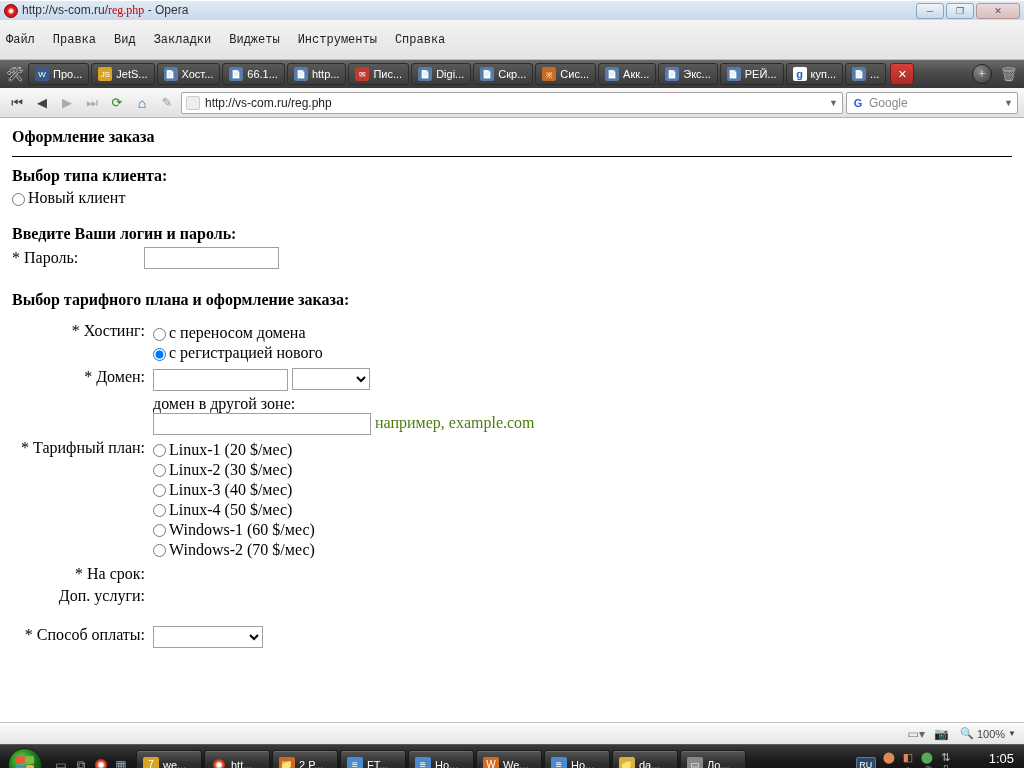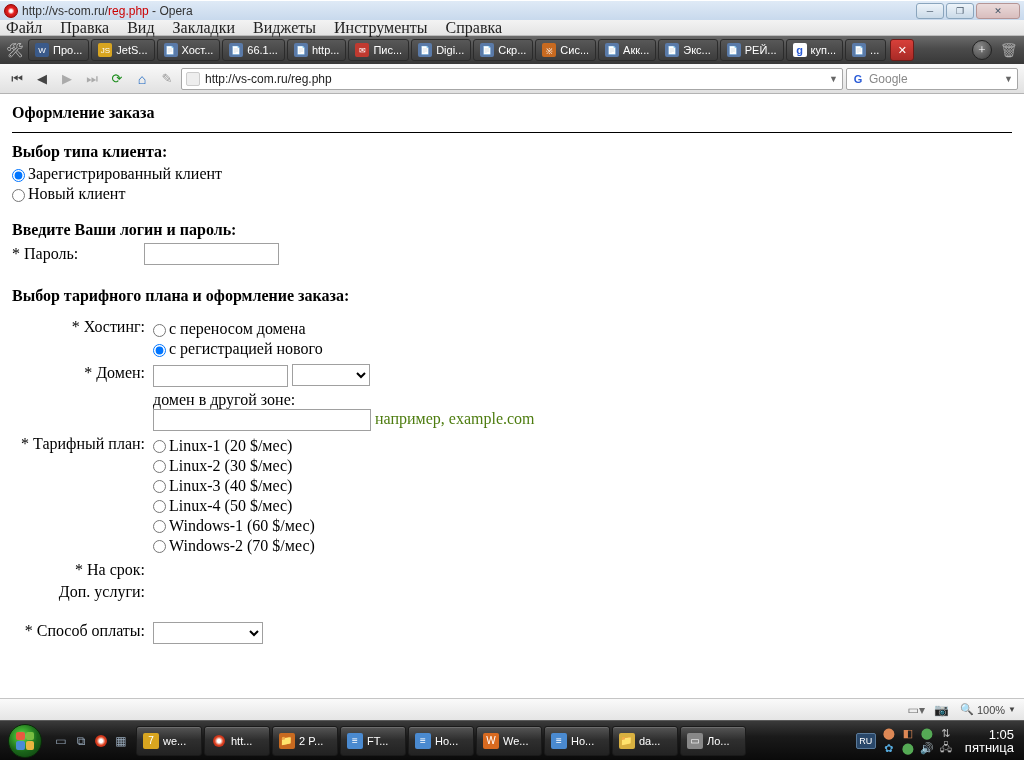--- a/index.html
+++ b/index.html
@@ -2,27 +2,27 @@
 <html><head>
 <meta charset="utf-8">
 <style>
 * { box-sizing: border-box; margin: 0; padding: 0; }
 body { font-family: "Times New Roman", serif; font-size: 16px; width: 1024px; height: 768px; overflow: hidden; background: #fff; }
 
 
 .titlebar { height: 20px; background: linear-gradient(to bottom, #dfeaf6, #c8d9ed); display: flex; align-items: center; padding: 0 4px; font-family: "Segoe UI", Tahoma, sans-serif; font-size: 12px; border-top: 1px solid #fff; }
 .opera-logo { width: 14px; height: 14px; border-radius: 50%; background: radial-gradient(circle, #fff 15%, #e62020 40%, #a81515 90%); margin-right: 4px; flex-shrink: 0; border: 1px solid #900; }
 .titlebar-text { color: #333; flex: 1; white-space: nowrap; overflow: hidden; }
-.url-red { color: #c00; }
+.url-red { color: #c00; font-family: Liberation Serif, serif; }
 .winbtns { display: flex; gap: 2px; }
 .winbtn { width: 28px; height: 16px; background: linear-gradient(to bottom, #eef4fa, #cadae8); border: 1px solid #8aa5bd; border-radius: 3px; display: flex; align-items: center; justify-content: center; font-size: 9px; color: #456; font-family: sans-serif; }
 .winbtn.close-top { width: 44px; background: linear-gradient(to bottom, #eadada, #d9bebe); border-color: #b59595; }
 
 
-.menubar { height: 16px; background: linear-gradient(to bottom, #f3f3f3, #e4e4e4); display: flex; align-items: center; padding: 0 6px; font-family: Liberation Serif, serif; font-size: 16px; border-bottom: 1px solid #bcbcbc; }
+.menubar { height: 40px; background: linear-gradient(to bottom, #f3f3f3, #e4e4e4); display: flex; align-items: center; padding: 0 6px; font-family: Liberation Mono, monospace; font-size: 12px; border-bottom: 1px solid #bcbcbc; }
 .menubar span { margin-right: 18px; color: #222; cursor: default; }
 
 
 .tabbar { height: 28px; background: linear-gradient(to bottom, #6b6b6b, #4b4b4b 45%, #383838); display: flex; align-items: center; padding: 0 4px; gap: 2px; }
 .tool-icon { width: 22px; height: 22px; display: flex; align-items: center; justify-content: center; color: #ccc; font-size: 14px; }
 .tab { height: 22px; background: linear-gradient(to bottom, #585858, #3c3c3c); border: 1px solid #2b2b2b; border-radius: 3px; padding: 0 6px; display: flex; align-items: center; color: #fff; font-family: Tahoma, sans-serif; font-size: 11px; gap: 4px; min-width: 0; flex: 0 0 auto; }
 .tab-favicon { width: 14px; height: 14px; background: #5a7aa8; border-radius: 2px; display: flex; align-items: center; justify-content: center; font-size: 8px; color: #fff; flex-shrink: 0; }
 .tab.closebtn { background: linear-gradient(to bottom, #d8403a, #a82a26); color: #fff; width: 24px; padding: 0; justify-content: center; margin-left: 2px; border-color: #6e1b18; }
 .tabbar-right { margin-left: auto; display: flex; gap: 6px; align-items: center; }
 .tabbar-circle { width: 20px; height: 20px; border-radius: 50%; background: radial-gradient(circle at 35% 30%, #888, #3a3a3a); border: 1px solid #222; display: flex; align-items: center; justify-content: center; color: #fff; font-size: 13px; }
@@ -190,23 +190,20 @@
     <span class="addr-drop" style="margin-left:auto">▼</span>
   </div>
 </div>
 
 <div class="content">
   <h3>Оформление заказа</h3>
   <hr>
 
   <div class="section-title">Выбор типа клиента:</div>
   <div class="radio-row">
-    <input type="radio" name="ctype" checked="" style=""><label>Зарегистрированный клиент</label>
-  </div>
-  <div class="radio-row">
     <input type="radio" name="ctype" style=""><label>Новый клиент</label>
   </div>
 
   <div class="section-title" style="margin-top:18px">Введите Ваши логин и пароль:</div>
   <div class="cred-row">
     <div class="cred-label">* Пароль:</div>
     <input type="password" style="width: 135px;">
   </div>
 
   <div class="section-title" style="margin-top:22px">Выбор тарифного плана и оформление заказа:</div>

